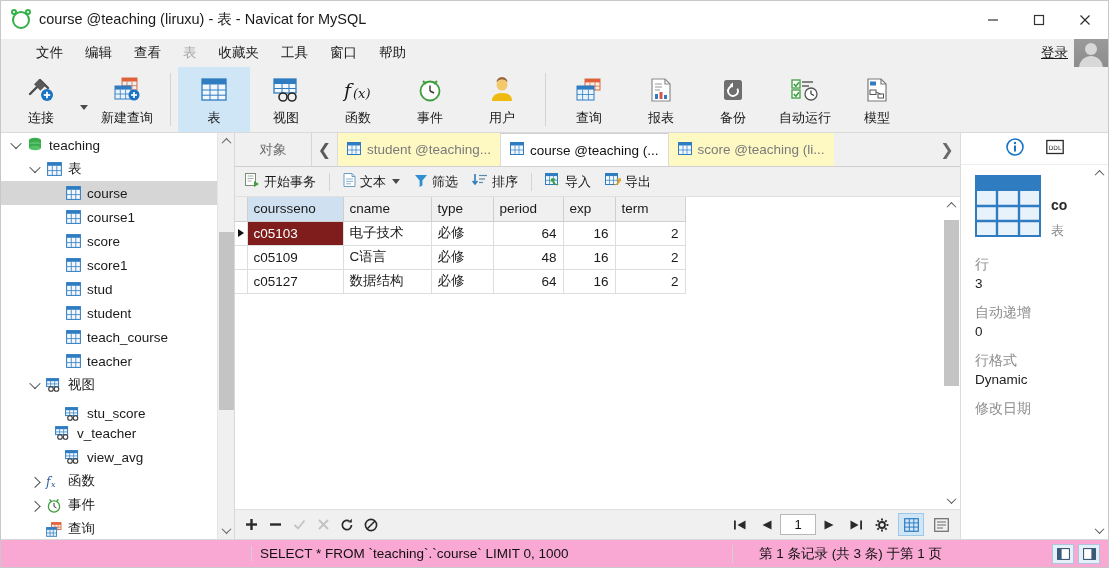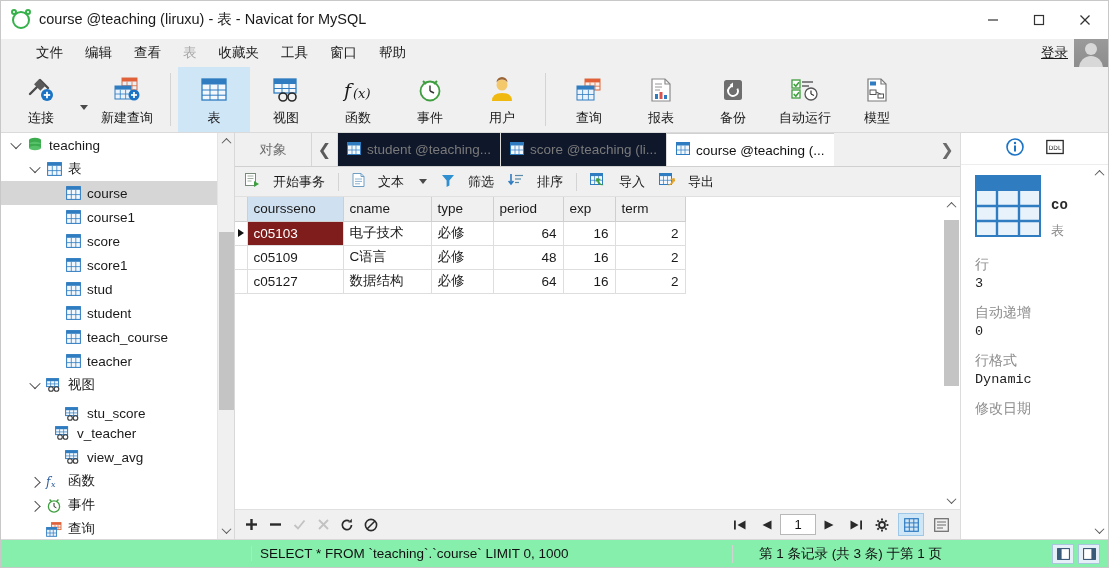--- a/index.html
+++ b/index.html
@@ -178,32 +178,32 @@
     font-size: 13.5px; color: #6d6d6d;
   }
   .tab-nav {
     width: 26px; display: flex; align-items: center; justify-content: center;
     color: #5a5a5a; font-size: 16px; border-left: 1px solid #d6d6d6;
   }
   .tab {
     display: flex; align-items: center; padding: 0 9px; gap: 6px;
     font-size: 13.5px; color: #7a7a7a; max-width: 200px;
     border-left: 1px solid #dcdcdc;
-    background: #0f172a; white-space: nowrap; overflow: hidden;
+    background: #fef9c3; white-space: nowrap; overflow: hidden;
   }
   .tab.active { background: #ffffff; color: #111; border-top: 1px solid #d0d0d0; }
   .tab-next { margin-left: auto; width: 26px; display:flex; align-items:center; justify-content:center; color:#6a6a6a; font-size:16px;}
 
   .datatoolbar {
     height: 30px; min-height: 30px; display: flex; align-items: center;
     background: #f0f0f0; gap: 2px; padding: 0 4px;
     border-bottom: 1px solid #e0e0e0;
   }
   .dt-btn {
-    display: flex; align-items: center; gap: 13px;
+    display: flex; align-items: center; gap: 4px;
     padding: 3px 6px; font-size: 13px; color: #1a1a1a; white-space: nowrap;
   }
   .dt-sep { width: 1px; height: 18px; background: #d4d4d4; margin: 0 5px; }
 
   
   .grid-wrap { flex: 1; display: flex; min-height: 0; background: #ffffff; position: relative;}
   .grid-area { flex: 1; overflow: hidden; background: #ffffff; }
   table.grid { border-collapse: collapse; table-layout: fixed; }
   table.grid th {
     background: #f0f0f0; border-right: 1px solid #cfcfcf; border-bottom: 1px solid #cfcfcf;
@@ -256,39 +256,39 @@
   
   .info-pane {
     width: 148px; min-width: 148px; background: #ffffff;
     border-left: 1px solid #dcdcdc; display: flex; flex-direction: column;
     position: relative;
   }
   .info-icons {
     height: 32px; display: flex; align-items: center; justify-content: center; gap: 22px;
     border-bottom: 1px solid #ededed;
   }
-  .info-body { flex: 1; padding: 10px 14px 0 14px; overflow: hidden; font-family: Liberation Mono, monospace; }
+  .info-body { flex: 1; padding: 10px 14px 0 14px; overflow: hidden; }
   .info-head { display: flex; align-items: flex-start; gap: 10px; margin-bottom: 16px; }
   .tbl-big { width: 66px; height: 62px; flex: 0 0 66px; }
   .tbl-meta { padding-top: 22px; }
   .tbl-name { font-size: 14px; font-weight: bold; color: #2a2a2a; }
   .tbl-kind { font-size: 13px; color: #8a8a8a; margin-top: 9px; }
   .prop { margin-bottom: 13px; }
   .prop-k { font-size: 14px; color: #8d8d8d; }
   .prop-v { font-size: 13.5px; color: #222; margin-top: 2px; }
   .info-scroll {
     position: absolute; right: 0; top: 32px; bottom: 0; width: 17px;
     display: flex; flex-direction: column; justify-content: space-between;
     align-items: center; background: #fff;
   }
 
   
   .statusbar {
     height: 28px; min-height: 28px; display: flex; align-items: center;
-    background: #86efac; border-top: 1px solid #d8d8d8;
+    background: #f9a8d4; border-top: 1px solid #d8d8d8;
   }
   .sb-left { width: 250px; min-width: 250px; }
   .sb-sql {
     flex: 1; font-size: 13.5px; color: #111; padding-left: 8px;
     border-left: 1px solid #d2d2d2; white-space: nowrap; overflow: hidden;
   }
   .sb-rec {
     width: 320px; font-size: 13.5px; color: #111; padding-left: 26px;
     border-left: 1px solid #d2d2d2; white-space: nowrap;
   }
@@ -850,47 +850,47 @@
                 <rect x="0.5" y="0.5" width="13" height="3" fill="#2f7cc0"></rect>
                 <g stroke="#2f7cc0" stroke-width="0.7">
                   <line x1="5" y1="3.5" x2="5" y2="12.5"></line>
                   <line x1="9" y1="3.5" x2="9" y2="12.5"></line>
                   <line x1="0.5" y1="8" x2="13.5" y2="8"></line>
                 </g>
               </svg>
           </span>
           <span>student @teaching...</span>
         </div>
+        <div class="tab active">
+          <span>
+            <svg width="14" height="13" viewBox="0 0 14 13">
+                <rect x="0.5" y="0.5" width="13" height="12" fill="#f2f8fd" stroke="#2f7cc0"></rect>
+                <rect x="0.5" y="0.5" width="13" height="3" fill="#2f7cc0"></rect>
+                <g stroke="#2f7cc0" stroke-width="0.7">
+                  <line x1="5" y1="3.5" x2="5" y2="12.5"></line>
+                  <line x1="9" y1="3.5" x2="9" y2="12.5"></line>
+                  <line x1="0.5" y1="8" x2="13.5" y2="8"></line>
+                </g>
+              </svg>
+          </span>
+          <span>course @teaching (...</span>
+        </div>
         <div class="tab">
           <span>
             <svg width="14" height="13" viewBox="0 0 14 13">
                 <rect x="0.5" y="0.5" width="13" height="12" fill="#f2f8fd" stroke="#2f7cc0"></rect>
                 <rect x="0.5" y="0.5" width="13" height="3" fill="#2f7cc0"></rect>
                 <g stroke="#2f7cc0" stroke-width="0.7">
                   <line x1="5" y1="3.5" x2="5" y2="12.5"></line>
                   <line x1="9" y1="3.5" x2="9" y2="12.5"></line>
                   <line x1="0.5" y1="8" x2="13.5" y2="8"></line>
                 </g>
               </svg>
           </span>
           <span>score @teaching (li...</span>
-        </div>
-        <div class="tab active">
-          <span>
-            <svg width="14" height="13" viewBox="0 0 14 13">
-                <rect x="0.5" y="0.5" width="13" height="12" fill="#f2f8fd" stroke="#2f7cc0"></rect>
-                <rect x="0.5" y="0.5" width="13" height="3" fill="#2f7cc0"></rect>
-                <g stroke="#2f7cc0" stroke-width="0.7">
-                  <line x1="5" y1="3.5" x2="5" y2="12.5"></line>
-                  <line x1="9" y1="3.5" x2="9" y2="12.5"></line>
-                  <line x1="0.5" y1="8" x2="13.5" y2="8"></line>
-                </g>
-              </svg>
-          </span>
-          <span>course @teaching (...</span>
         </div>
         <div class="tab-next">❯</div>
       </div>
 
       <div class="datatoolbar">
         <div class="dt-btn">
           <span>
             <svg width="15" height="14" viewBox="0 0 15 14">
                 <rect x="0.5" y="0.5" width="10" height="12" fill="#fff" stroke="#7a8a7a"></rect>
                 <g stroke="#8a9a8a" stroke-width="0.8">

